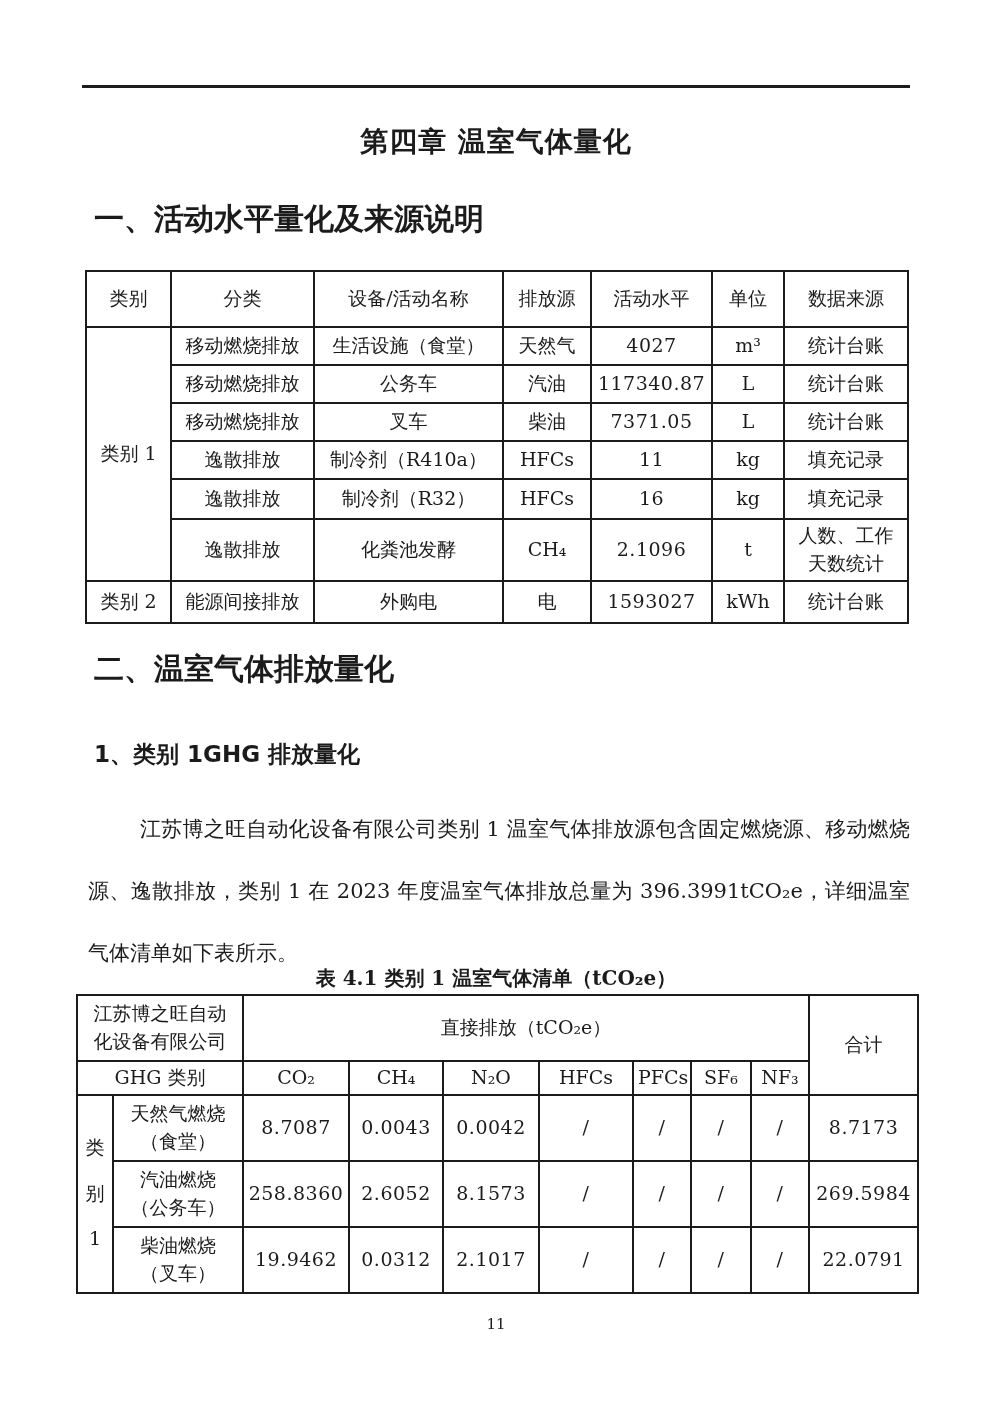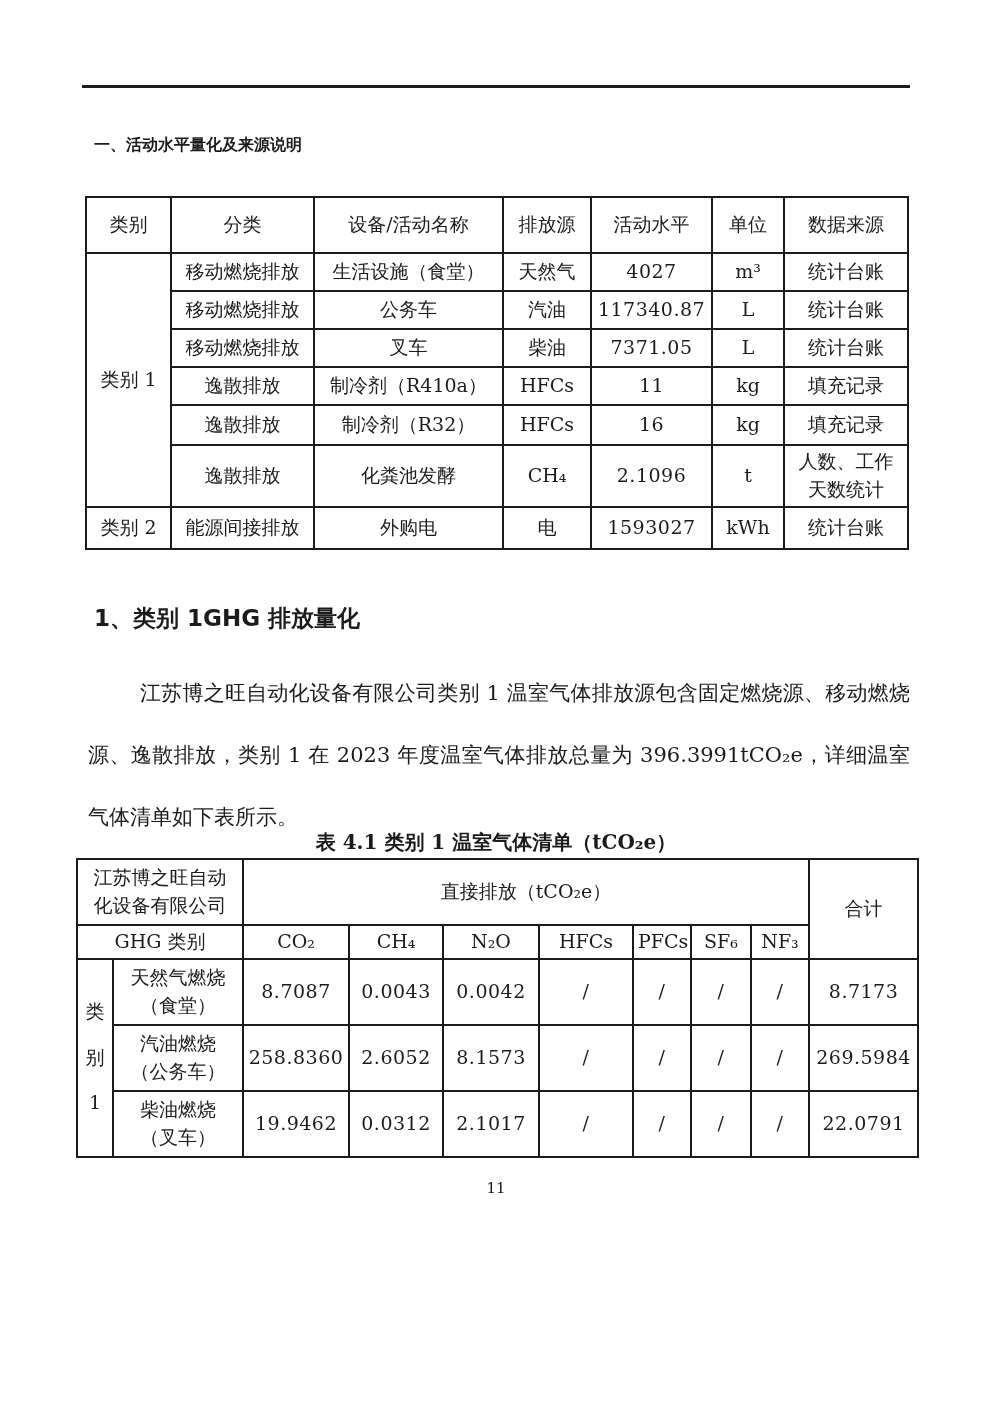--- a/index.html
+++ b/index.html
@@ -28,21 +28,21 @@
     font-weight: bold;
     font-size: 28px;
     line-height: 40px;
     letter-spacing: 1px;
   }
 
   .h2 {
     margin: 40px 0 0 12px;
     font-family: "DejaVu Sans", "Liberation Sans", sans-serif;
     font-weight: bold;
-    font-size: 16px;
+    font-size: 30px;
     line-height: 34px;
   }
   .h2.second { margin-top: 28px; }
 
   .h3 {
     margin: 52px 0 0 12px;
     font-family: "DejaVu Sans", "Liberation Sans", sans-serif;
     font-weight: bold;
     font-size: 23px;
     line-height: 32px;
@@ -94,20 +94,21 @@
   }
 </style>
 </head>
 <body>
 
 <div class="page">
   <div class="content">
 
     <div class="rule"></div>
 
+    <div class="doc-title">第四章 温室气体量化</div>
 
     <div class="h2">一、活动水平量化及来源说明</div>
 
     <table class="t1">
       <colgroup>
         <col style="width:85px">
           <col style="width:143px">
           <col style="width:189px">
           <col style="width:88px">
           <col style="width:121px">
@@ -179,20 +180,21 @@
           <td>能源间接排放</td>
           <td>外购电</td>
           <td>电</td>
           <td class="num">1593027</td>
           <td>kWh</td>
           <td>统计台账</td>
         </tr>
       </tbody>
     </table>
 
+    <div class="h2 second">二、温室气体排放量化</div>
 
     <div class="h3">1、类别 1GHG 排放量化</div>
 
     <p class="body-para">江苏博之旺自动化设备有限公司类别 1 温室气体排放源包含固定燃烧源、移动燃烧源、逸散排放，类别 1 在 2023 年度温室气体排放总量为 396.3991tCO₂e，详细温室气体清单如下表所示。</p>
 
     <div class="tbl-caption">表 4.1 类别 1 温室气体清单（tCO₂e）</div>
 
     <table class="t2">
       <colgroup>
         <col style="width:36px">

